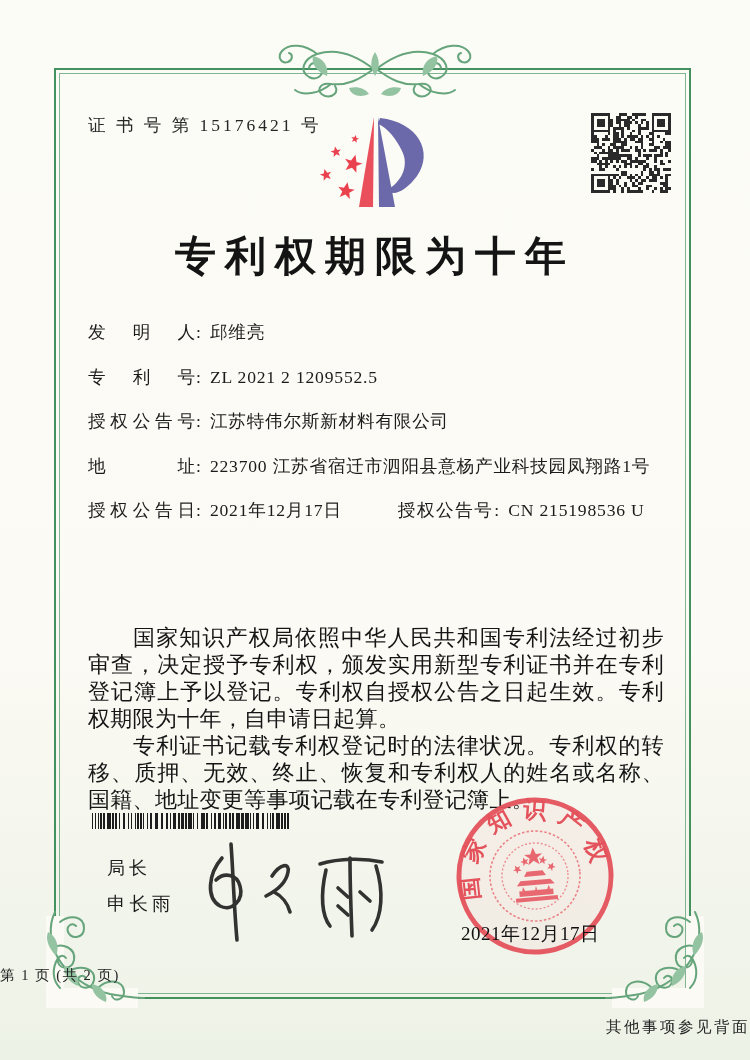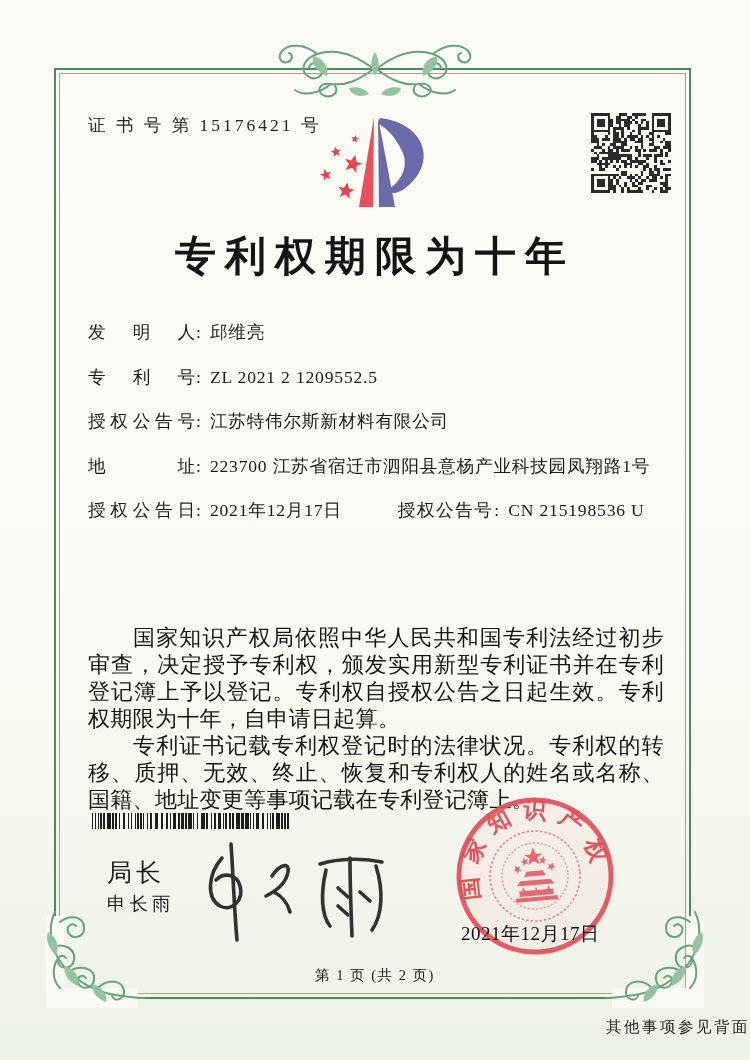--- a/index.html
+++ b/index.html
@@ -33,24 +33,24 @@
   .fvalue{letter-spacing:0.8px;}
   .fpair2{margin-left:56px;}
   .flabel2{letter-spacing:1.5px;}
   
   .paras{left:88px;top:624px;width:576px;}
   .para{
     margin:0;font-size:22px;line-height:27px;text-align:justify;
     text-indent:2.05em;color:#151515;letter-spacing:0.3px;
   }
   
-  .signer-title{left:107px;top:856px;font-size:25px;letter-spacing:4px;}
+  .signer-title{left:107px;top:856px;font-size:18px;letter-spacing:4px;}
   .signer-name{left:107px;top:891px;font-size:18.5px;letter-spacing:4px;}
   .seal-date{left:461px;top:921px;font-size:19px;letter-spacing:0.5px;color:#101010;z-index:6;}
-  .page-info{left:0;right:0;top:966px;text-align:center;font-size:14.5px;letter-spacing:1.5px;color:#222;}
+  .page-info{left:0;right:0;top:966px;font-size:14.5px;letter-spacing:1.5px;color:#222;}
   .back-note{left:0;right:0;top:1017px;text-align:right;font-size:15.5px;letter-spacing:2.5px;color:#262626;}
   .seal-svg{left:449px;top:790px;transform:rotate(-5deg);z-index:5;}
   .sig-svg{left:184px;top:828px;z-index:4;}
   .corner-right{transform:scaleX(-1);}
 </style>
 </head>
 <body>
 
 <div class="abs frame">
   <div class="frame-inner"></div>

